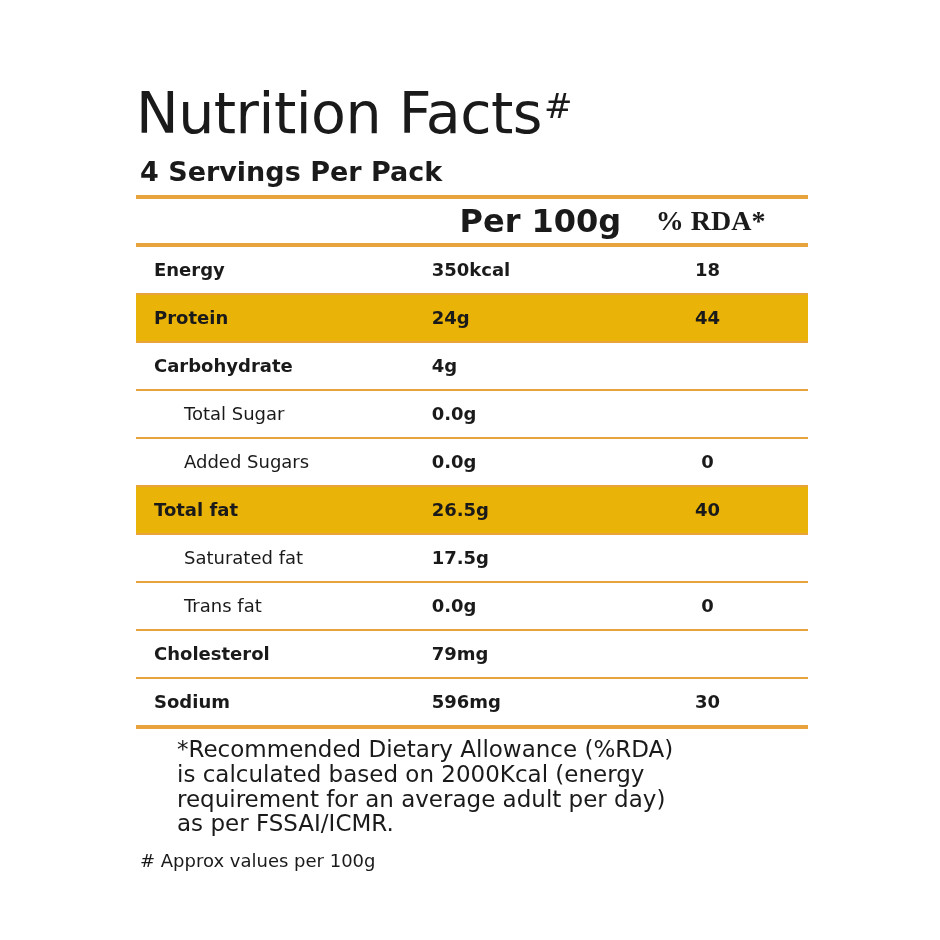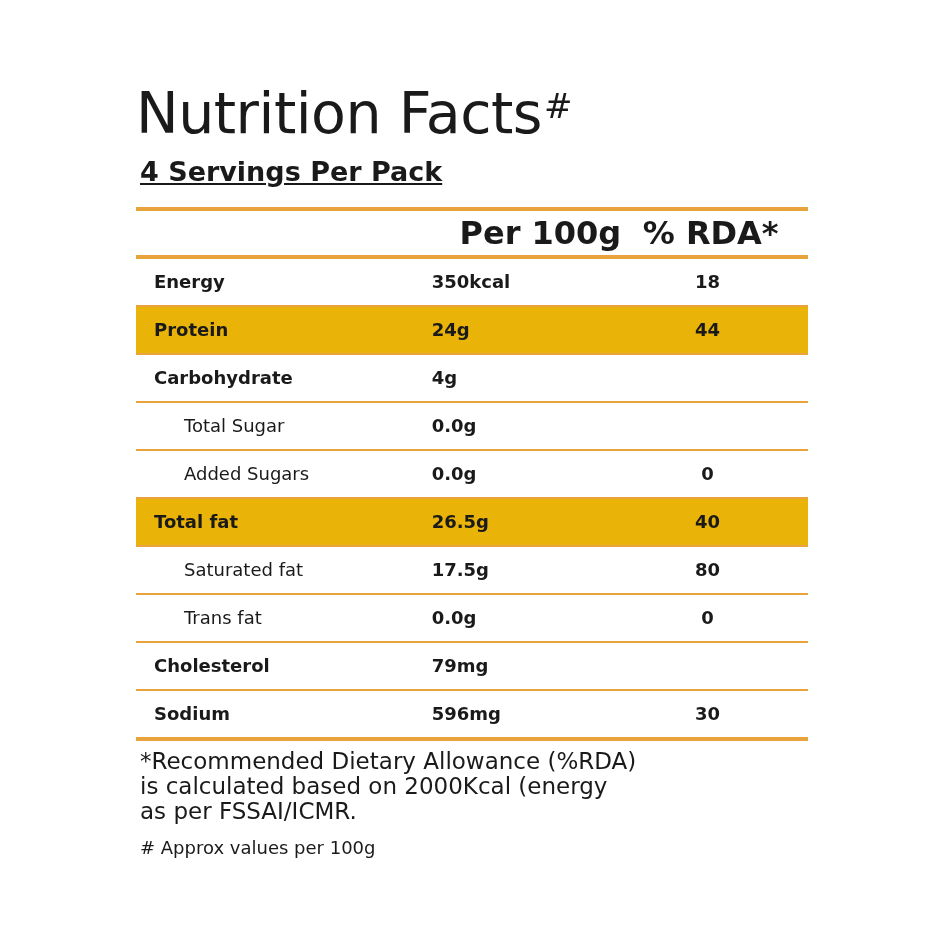--- a/index.html
+++ b/index.html
@@ -38,22 +38,21 @@
     position: relative;
     top: 2px;
     margin-left: 2px;
   }
   .servings-row {
     display: flex;
     justify-content: space-between;
     align-items: baseline;
     font-size: 27px;
     font-weight: 700;
-    padding: 4px 2px 20px 4px;
-    text-decoration: underline;
+    padding: 4px 2px 8px 4px;
   }
   .rule-thick {
     height: 4px;
     background: #e8a33d;
     width: 100%;
   }
   .rule-thin {
     height: 2px;
     background: #e8a33d;
     width: 100%;
@@ -96,38 +95,39 @@
     width: 30%;
     text-align: right;
     padding-right: 12px;
     font-size: 32px;
     font-weight: 700;
     box-sizing: border-box;
   }
   .hdr-rda {
     width: 26%;
     text-align: center;
-    font-size: 32px;
+    font-size: 28px;
     font-weight: 700;
     box-sizing: border-box;
     padding-right: 20px;
+    font-family: Liberation Serif, serif;
   }
   .hdr-blank { width: 44%; }
   .highlight {
     background: #eab308;
   }
   .footnote {
     font-size: 23px;
     line-height: 1.08;
     text-align: justify;
     text-align-last: left;
     padding: 8px 4px 0 4px;
     font-weight: 400;
   }
-  .footnote .line { display: block; }
+  .footnote .line { display: block; margin-left: 37px; }
   .footnote2 {
     font-size: 18px;
     padding: 14px 4px 0 4px;
     font-weight: 400;
   }
 </style>
 </head>
 <body>
 
 <div class="panel">
@@ -183,21 +183,20 @@
       <div class="rule-thin"></div>
       <div class="row highlight">
         <div class="cell label bold">Total fat</div>
         <div class="cell value bold">26.5g</div>
         <div class="cell rda bold">40</div>
       </div>
       <div class="rule-thin"></div>
       <div class="row">
         <div class="cell label norm indent">Saturated fat</div>
         <div class="cell value bold">17.5g</div>
-        <div class="cell rda bold">80</div>
       </div>
       <div class="rule-thin"></div>
       <div class="row">
         <div class="cell label norm indent">Trans fat</div>
         <div class="cell value bold">0.0g</div>
         <div class="cell rda bold">0</div>
       </div>
       <div class="rule-thin"></div>
       <div class="row">
         <div class="cell label bold">Cholesterol</div>
@@ -210,18 +209,19 @@
         <div class="cell value bold">596mg</div>
         <div class="cell rda bold">30</div>
       </div>
     </div>
 
   <div class="rule-thick"></div>
 
   <div class="footnote">
     <span class="line">*Recommended Dietary Allowance (%RDA)</span>
     <span class="line">is calculated based on 2000Kcal (energy</span>
+    <span class="line">requirement for an average adult per day)</span>
     <span class="line">as per FSSAI/ICMR.</span>
   </div>
 
   <div class="footnote2"># Approx values per 100g</div>
 
 </div>
 
 </body></html>

